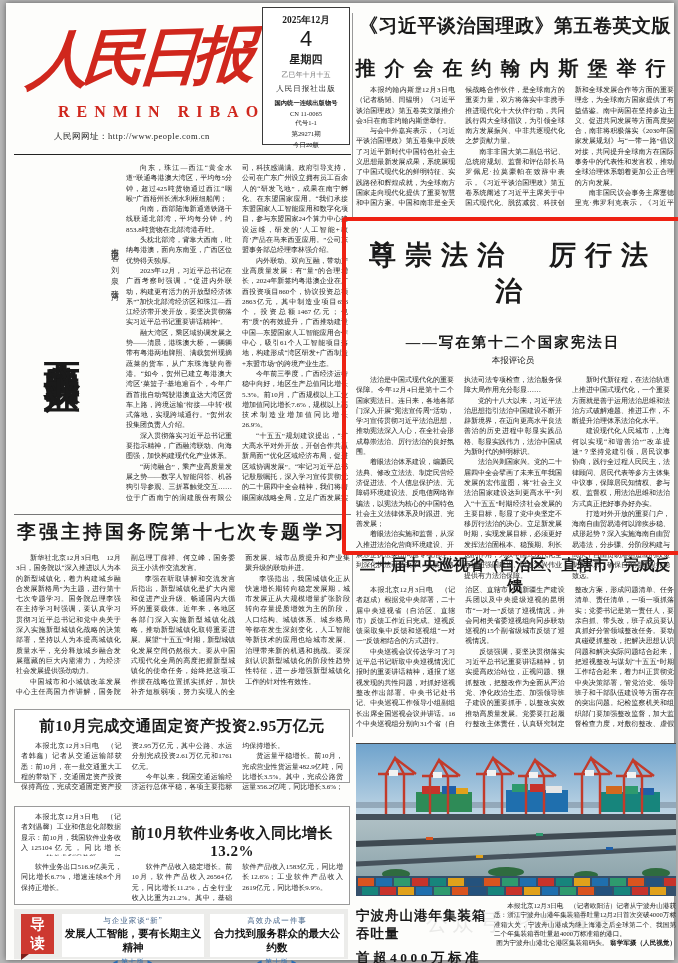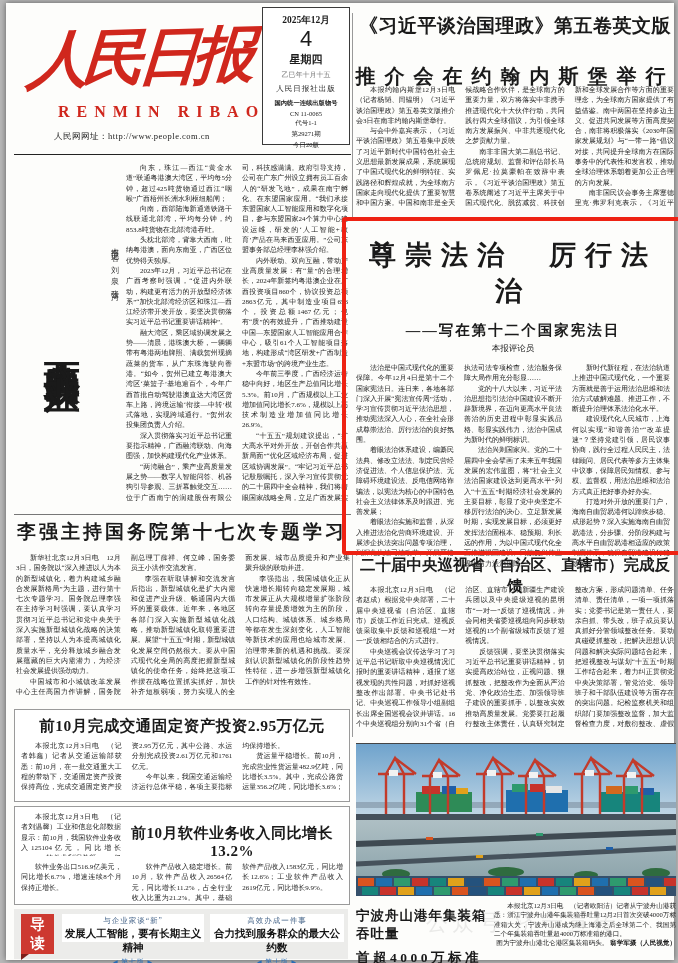--- a/index.html
+++ b/index.html
@@ -23,40 +23,40 @@
   .db-small{font-size:6.5px;margin-top:2px;}
   .hr{background:#222;height:1px;}
   .vr{background:#999;width:1px;}
   
   .cols{column-gap:10px;overflow:hidden;}
   .cols-2{column-count:2;}
   .cols-3{column-count:3;}
   .para{margin:0;text-indent:2em;text-align:justify;font-size:7px;line-height:10.3px;color:#1b1b1b;}
   
   .lead-t1{left:348px;top:10px;width:322px;text-align:center;font-size:19px;font-weight:900;letter-spacing:.5px;}
-  .lead-t2{left:348px;top:60px;width:322px;text-align:center;font-size:20px;font-weight:900;letter-spacing:9px;}
+  .lead-t2{left:348px;top:52px;width:322px;text-align:center;font-size:20px;font-weight:900;letter-spacing:9px;}
   .lead-body{left:350px;top:82px;width:318px;height:132px;}
   
   .const-box{left:346px;top:222px;width:322px;height:316px;}
   .const-title{text-align:center;font-size:27px;font-weight:900;letter-spacing:9px;margin-top:12px;}
-  .const-sub{text-align:center;font-size:14.5px;font-weight:bold;margin-top:12px;letter-spacing:2px;}
+  .const-sub{text-align:center;font-size:14.5px;font-weight:bold;margin-top:24px;letter-spacing:2px;}
   .const-byline{text-align:center;font-size:8.5px;margin-top:3px;}
   .const-body{margin:8px 4px 0 4px;height:212px;}
   .highlight{left:336px;top:214px;width:336px;height:330px;border:4px solid #ee2213;border-radius:3px;z-index:9;pointer-events:none;}
   
   .gx-vtitle{left:6px;top:166px;width:100px;height:344px;writing-mode:vertical-rl;text-orientation:upright;
       font-size:36px;font-weight:900;letter-spacing:2px;text-align:center;line-height:100px;}
   .gx-byline{left:102px;top:238px;height:210px;writing-mode:vertical-rl;text-orientation:upright;font-size:8px;color:#333;letter-spacing:2px;}
   .gx-body{left:120px;top:160px;width:222px;height:350px;}
   
   .lq-title{left:8px;top:516px;width:336px;text-align:center;font-size:19px;font-weight:900;letter-spacing:3px;}
   .lq-body{left:10px;top:550px;width:334px;height:150px;}
   
   .box{border:1px solid #9a9a9a;background:#fff;box-sizing:border-box;padding:5px 6px;}
-  .transport{left:8px;top:706px;width:336px;height:93px;}
+  .transport{left:8px;top:706px;width:336px;height:74px;}
   .tr-title{text-align:center;font-size:15.5px;font-weight:900;letter-spacing:.5px;margin:1px 0 4px 0;}
   .tr-body{height:60px;}
   .software{left:8px;top:803px;width:336px;height:99px;}
   .sw-row{display:flex;}
   .sw-first{width:100px;height:44px;overflow:hidden;}
   .sw-title{flex:1;font-size:15px;font-weight:900;text-align:center;letter-spacing:.5px;padding-top:12px;}
   .sw-body{height:42px;margin-top:2px;}
   
   .xs-title{left:348px;top:552px;width:322px;text-align:center;font-size:15.5px;font-weight:900;}
   .xs-body{left:350px;top:582px;width:318px;height:150px;}
@@ -71,21 +71,21 @@
   .port-cap .para{font-size:6.6px;line-height:9.3px;}
   .port-credit{font-size:6.6px;text-align:right;margin-top:1px;}
   .port-credit b{font-weight:bold;}
   .watermark{left:420px;top:905px;width:250px;font-size:22px;color:#8a8a8a;opacity:.16;letter-spacing:4px;
       font-family:"Liberation Sans",sans-serif;z-index:8;pointer-events:none;}
   
   .daodu{left:8px;top:906px;width:334px;height:50px;background:#ececea;}
   .dd-badge{position:absolute;left:7px;top:5px;width:33px;height:40px;background:#cd3930;color:#fff;
       font-size:14.5px;font-weight:bold;text-align:center;line-height:19px;padding-top:1px;box-sizing:border-box;}
   .dd-badge:after{content:"";position:absolute;left:0;top:40px;border-left:8px solid #7e1f1a;border-bottom:6px solid transparent;}
-  .dd-card{position:absolute;top:5px;height:28px;background:#fff;text-align:center;padding-top:2px;box-sizing:border-box;}
+  .dd-card{position:absolute;top:5px;height:43px;background:#fff;text-align:center;padding-top:2px;box-sizing:border-box;}
   .dd-kicker{font-size:7.5px;color:#4a688c;letter-spacing:1px;}
   .dd-title{font-size:10.5px;font-weight:900;color:#111;margin-top:1px;font-family:"Liberation Sans",sans-serif;}
   .dd-page{font-size:6.8px;color:#2a6db5;margin-top:2px;letter-spacing:1px;}
   .dd-arrow{color:#2a6db5;font-size:6px;}
 </style>
 </head>
 <body>
 
 <div class="page">
 

